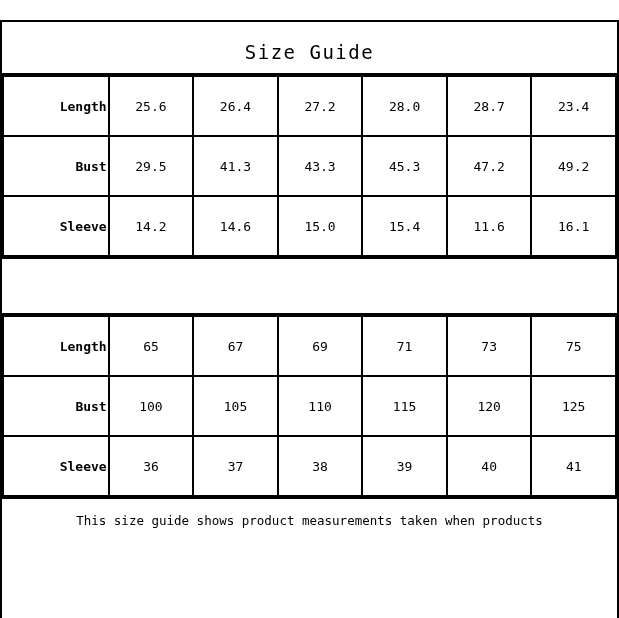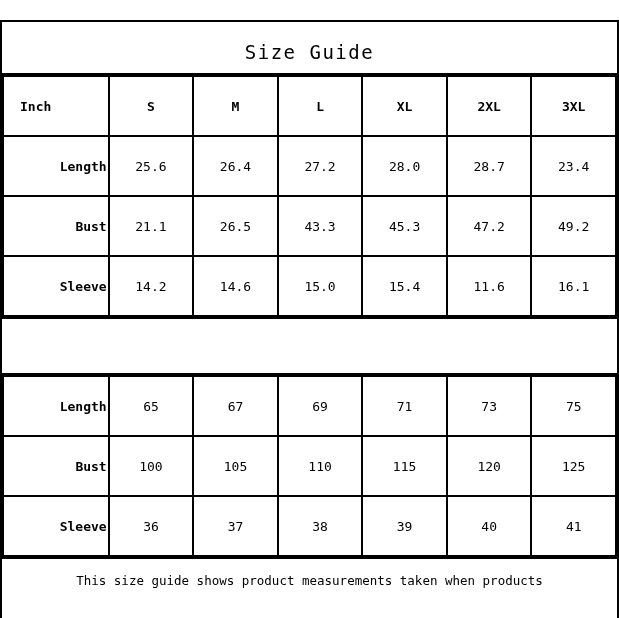--- a/index.html
+++ b/index.html
@@ -94,41 +94,32 @@
         <col class="c0">
           <col class="cx">
           <col class="cx">
           <col class="cx">
           <col class="cx">
           <col class="cx">
           <col class="cx">
       </colgroup>
       <tbody>
         <tr>
-          <td class="unit">Inch</td>
-          <td class="hdr">S</td>
-          <td class="hdr">M</td>
-          <td class="hdr">L</td>
-          <td class="hdr">XL</td>
-          <td class="hdr">2XL</td>
-          <td class="hdr">3XL</td>
-        </tr>
-        <tr>
           <td class="rowlabel">Length</td>
           <td>25.6</td>
           <td>26.4</td>
           <td>27.2</td>
           <td>28.0</td>
           <td>28.7</td>
           <td>23.4</td>
         </tr>
         <tr>
           <td class="rowlabel">Bust</td>
-          <td>21.1</td>
-          <td>26.5</td>
+          <td>29.5</td>
+          <td>41.3</td>
           <td>43.3</td>
           <td>45.3</td>
           <td>47.2</td>
           <td>49.2</td>
         </tr>
         <tr>
           <td class="rowlabel">Sleeve</td>
           <td>14.2</td>
           <td>14.6</td>
           <td>15.0</td>

